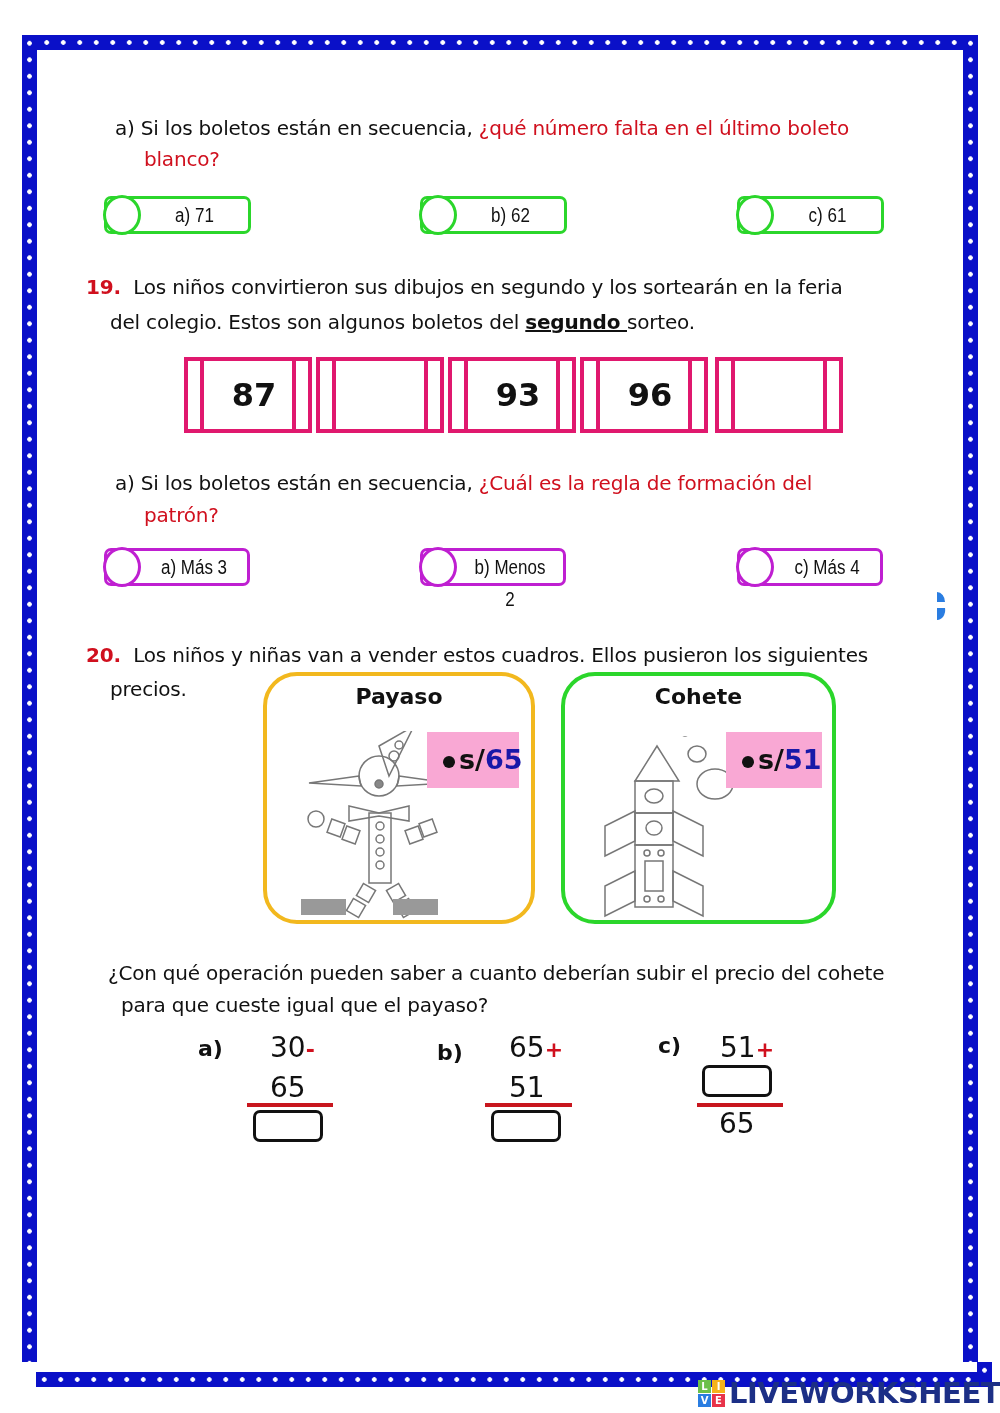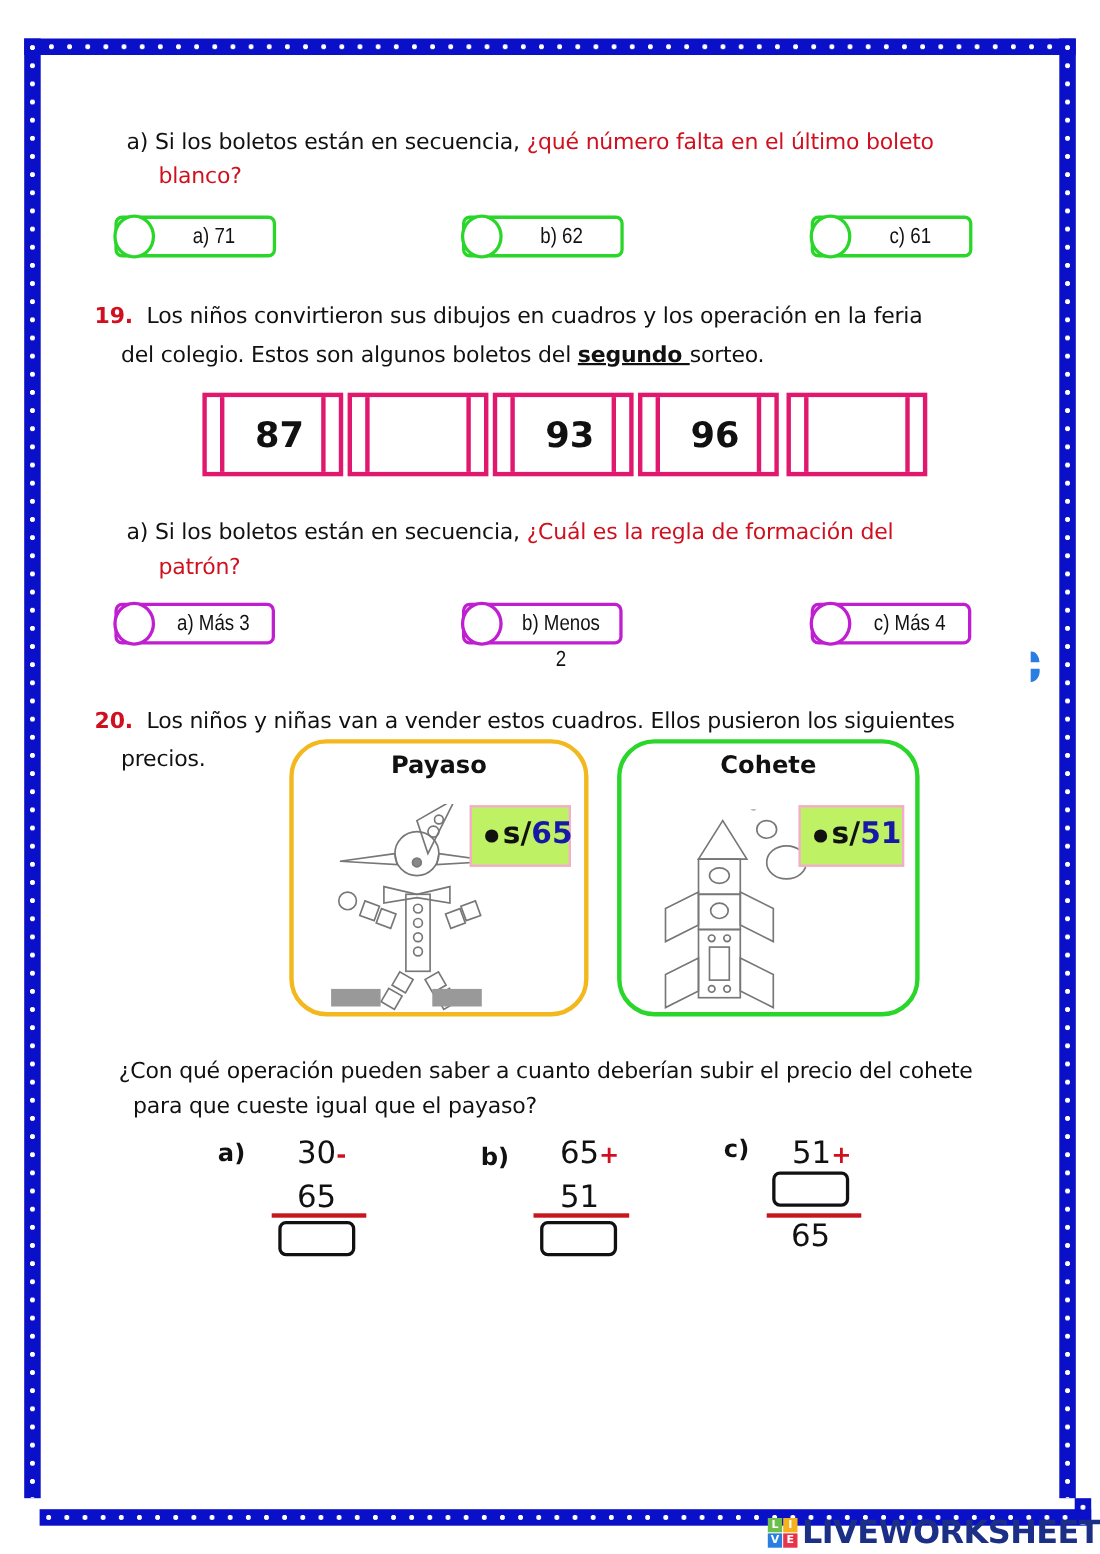--- a/index.html
+++ b/index.html
@@ -23,21 +23,21 @@
   .green { border-color:#2bd62b; }
   .green .circ { border-color:#2bd62b; }
   .purple { border-color:#bf1fd1; }
   .purple .circ { border-color:#bf1fd1; }
   .ticket { position:absolute; top:357px; height:76px; border:4px solid #e0186e; box-sizing:border-box; }
   .ticket .inner { position:absolute; top:0; bottom:0; left:12px; right:12px; border-left:4px solid #e0186e; border-right:4px solid #e0186e; }
   .ticket .val { position:absolute; left:0; right:0; top:0; bottom:0; text-align:center; line-height:68px;
                  font-size:32px; font-weight:bold;margin-left:12px; }
   .card { position:absolute; border:4px solid; border-radius:34px; box-sizing:border-box; background:#fff; }
   .card .title { position:absolute; left:0; right:0; top:8px; text-align:center; font-size:22px; font-weight:bold; }
-  .tag { position:absolute; height:56px; border:2px solid #f9a8d4; background:#bef264; box-sizing:border-box; }
+  .tag { position:absolute; height:56px; border:4px solid #f9a8d4; background:#f9a8d4; box-sizing:border-box; }
   .tag .price { position:absolute; left:28px; top:8px; font-size:27px; font-weight:bold; }
   .tag .price .n { color:#1818a8; }
   .tag .hole { position:absolute; left:12px; top:20px; width:12px; height:12px; border-radius:50%; background:#111; }
   .op { position:absolute; font-size:28px; }
   .op-letter { position:absolute; font-size:22px; font-weight:bold; }
   .sign { color:#d0101e; font-weight:bold; font-size:22px; }
   .bar { position:absolute; height:4px; background:#c8161e; }
   .ansbox { position:absolute; width:70px; height:32px; border:3px solid #111; border-radius:7px; box-sizing:border-box; background:#fff; }
   .logo { position:absolute; left:698px; top:1377px; height:32px; display:flex; align-items:center; }
   .logo .blocks { display:grid; grid-template-columns:13px 13px; grid-template-rows:13px 13px; gap:1px; margin-right:4px; }
@@ -66,21 +66,21 @@
 <div class="opt green" style="left:420px; top:196px; width:147px;">
   <div class="circ"></div>
   <div class="lbl">b) 62</div>
 </div>
 <div class="opt green" style="left:737px; top:196px; width:147px;">
   <div class="circ"></div>
   <div class="lbl">c) 61</div>
 </div>
 
 <div class="txt" style="left:86px; top:271px;">
-  <span class="num">19.</span>&nbsp;&nbsp;<span>Los niños convirtieron sus dibujos en cuadros y los operación en la feria</span>
+  <span class="num">19.</span>&nbsp;&nbsp;<span>Los niños convirtieron sus dibujos en segundo y los sortearán en la feria</span>
 </div>
 <div class="txt" style="left:110px; top:306px;">
   <span>del colegio. Estos son algunos boletos del </span><span style="font-weight:bold; text-decoration:underline;">segundo </span><span>sorteo.</span>
 </div>
 
 <div class="ticket" style="left:184px; width:128px;">
     <div class="inner"></div>
     <div class="val">87</div>
   </div>
 <div class="ticket" style="left:316px; width:128px;">

